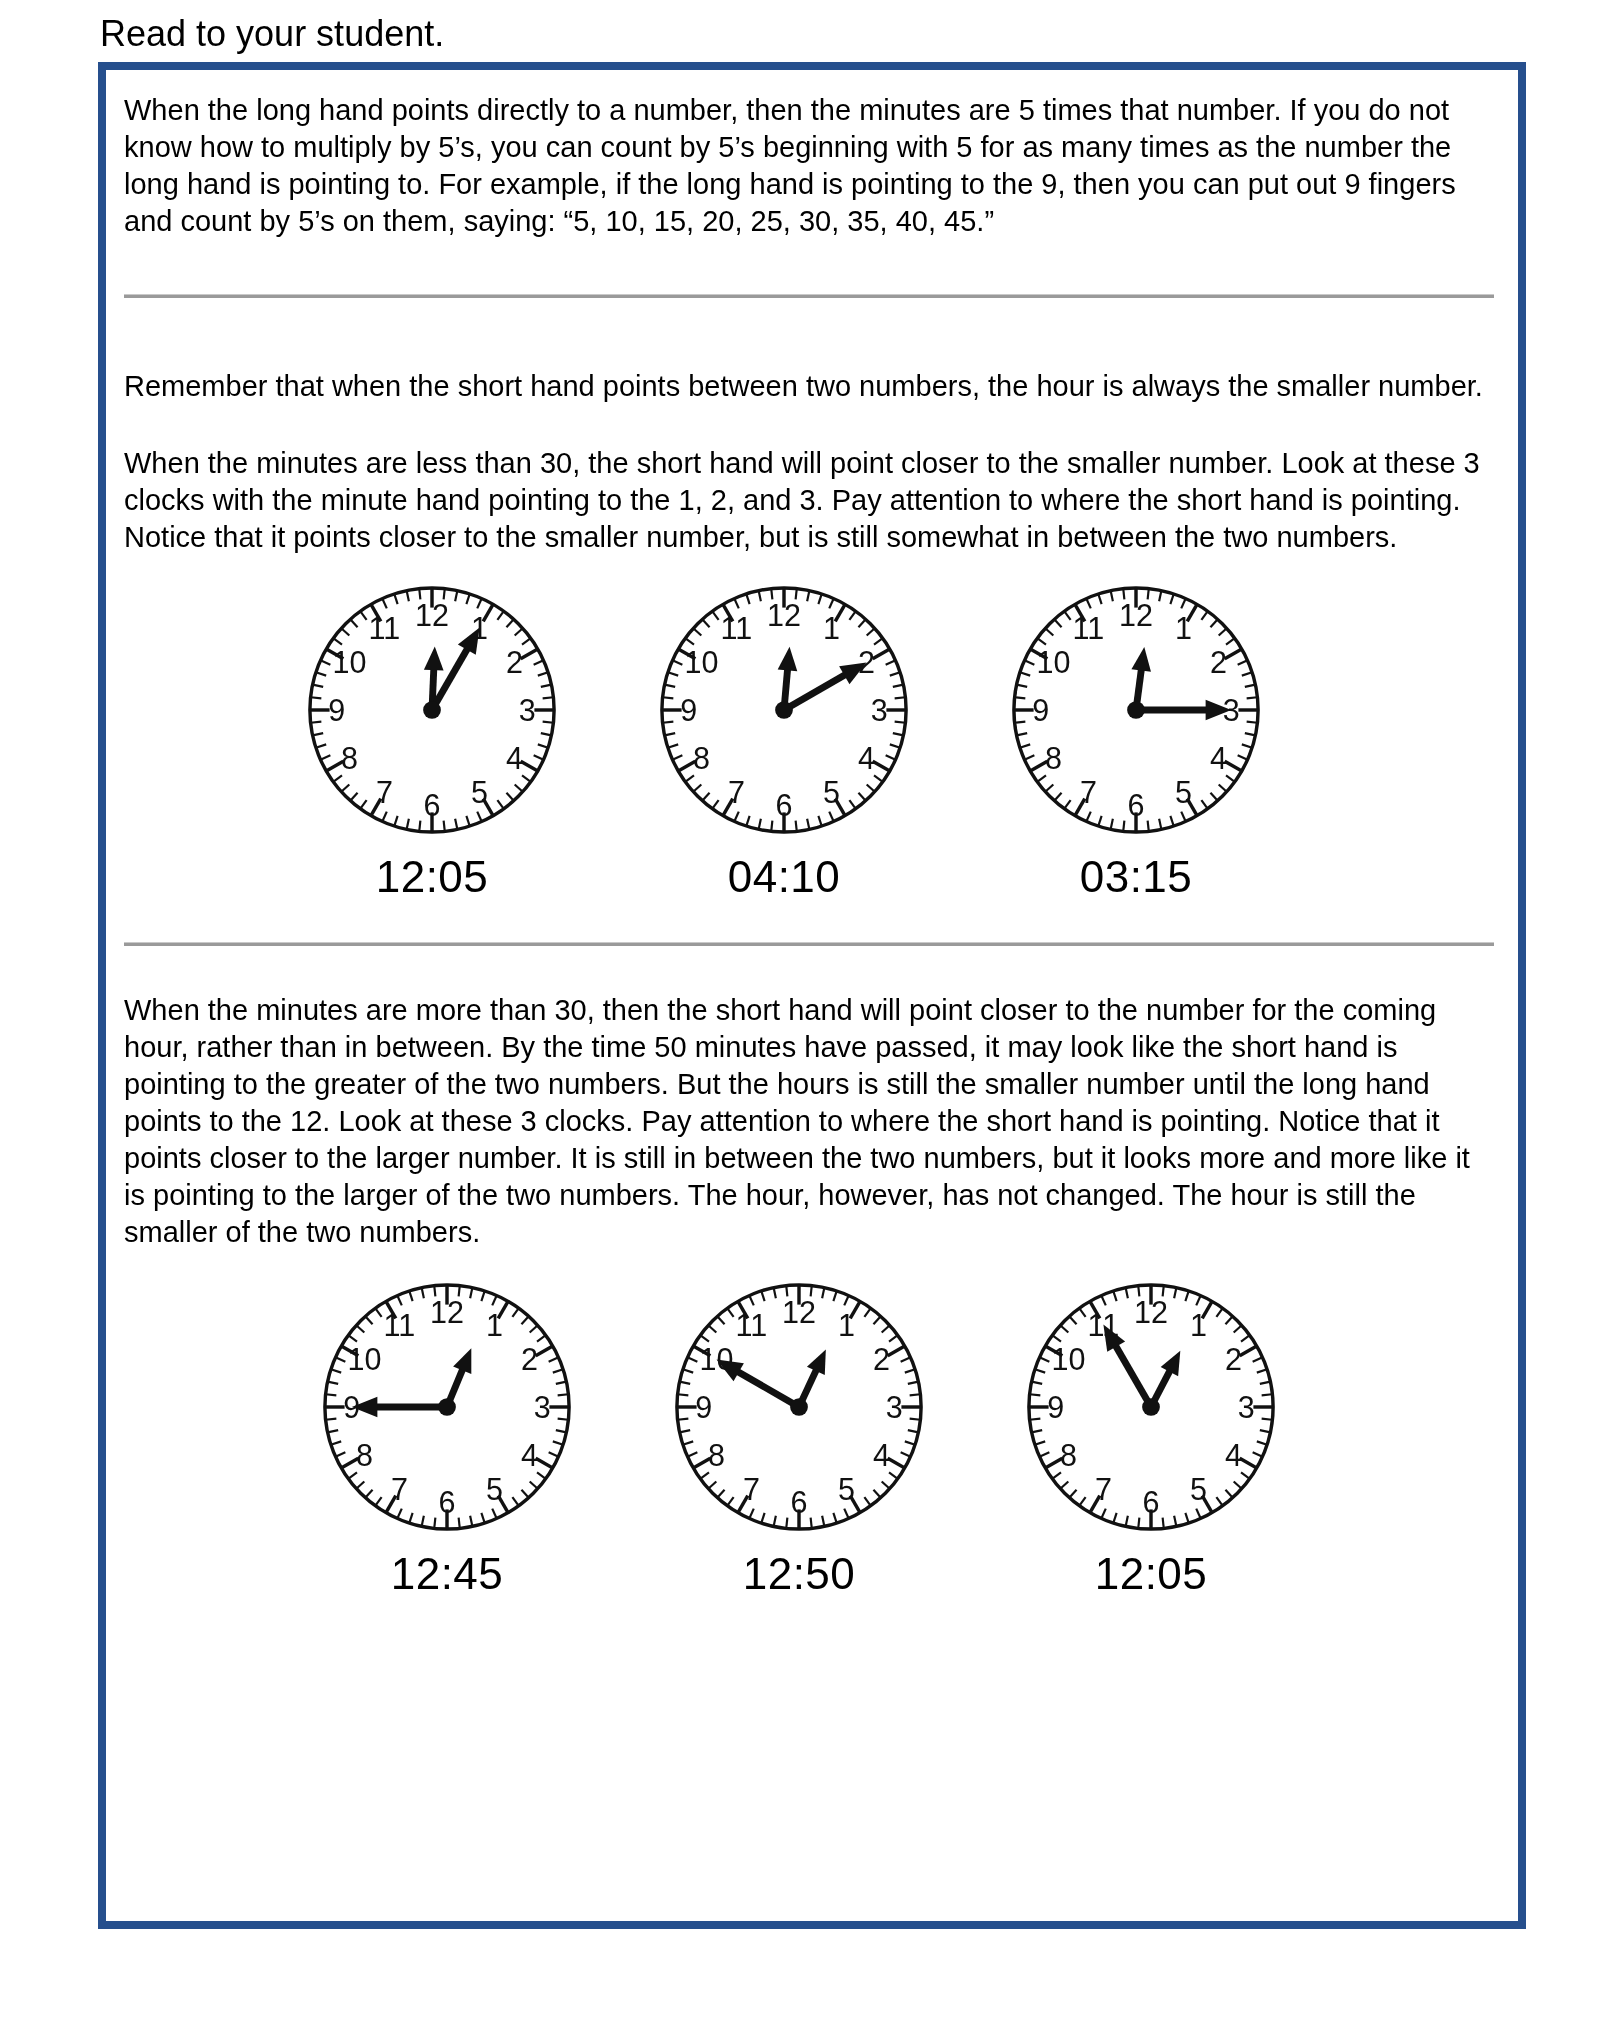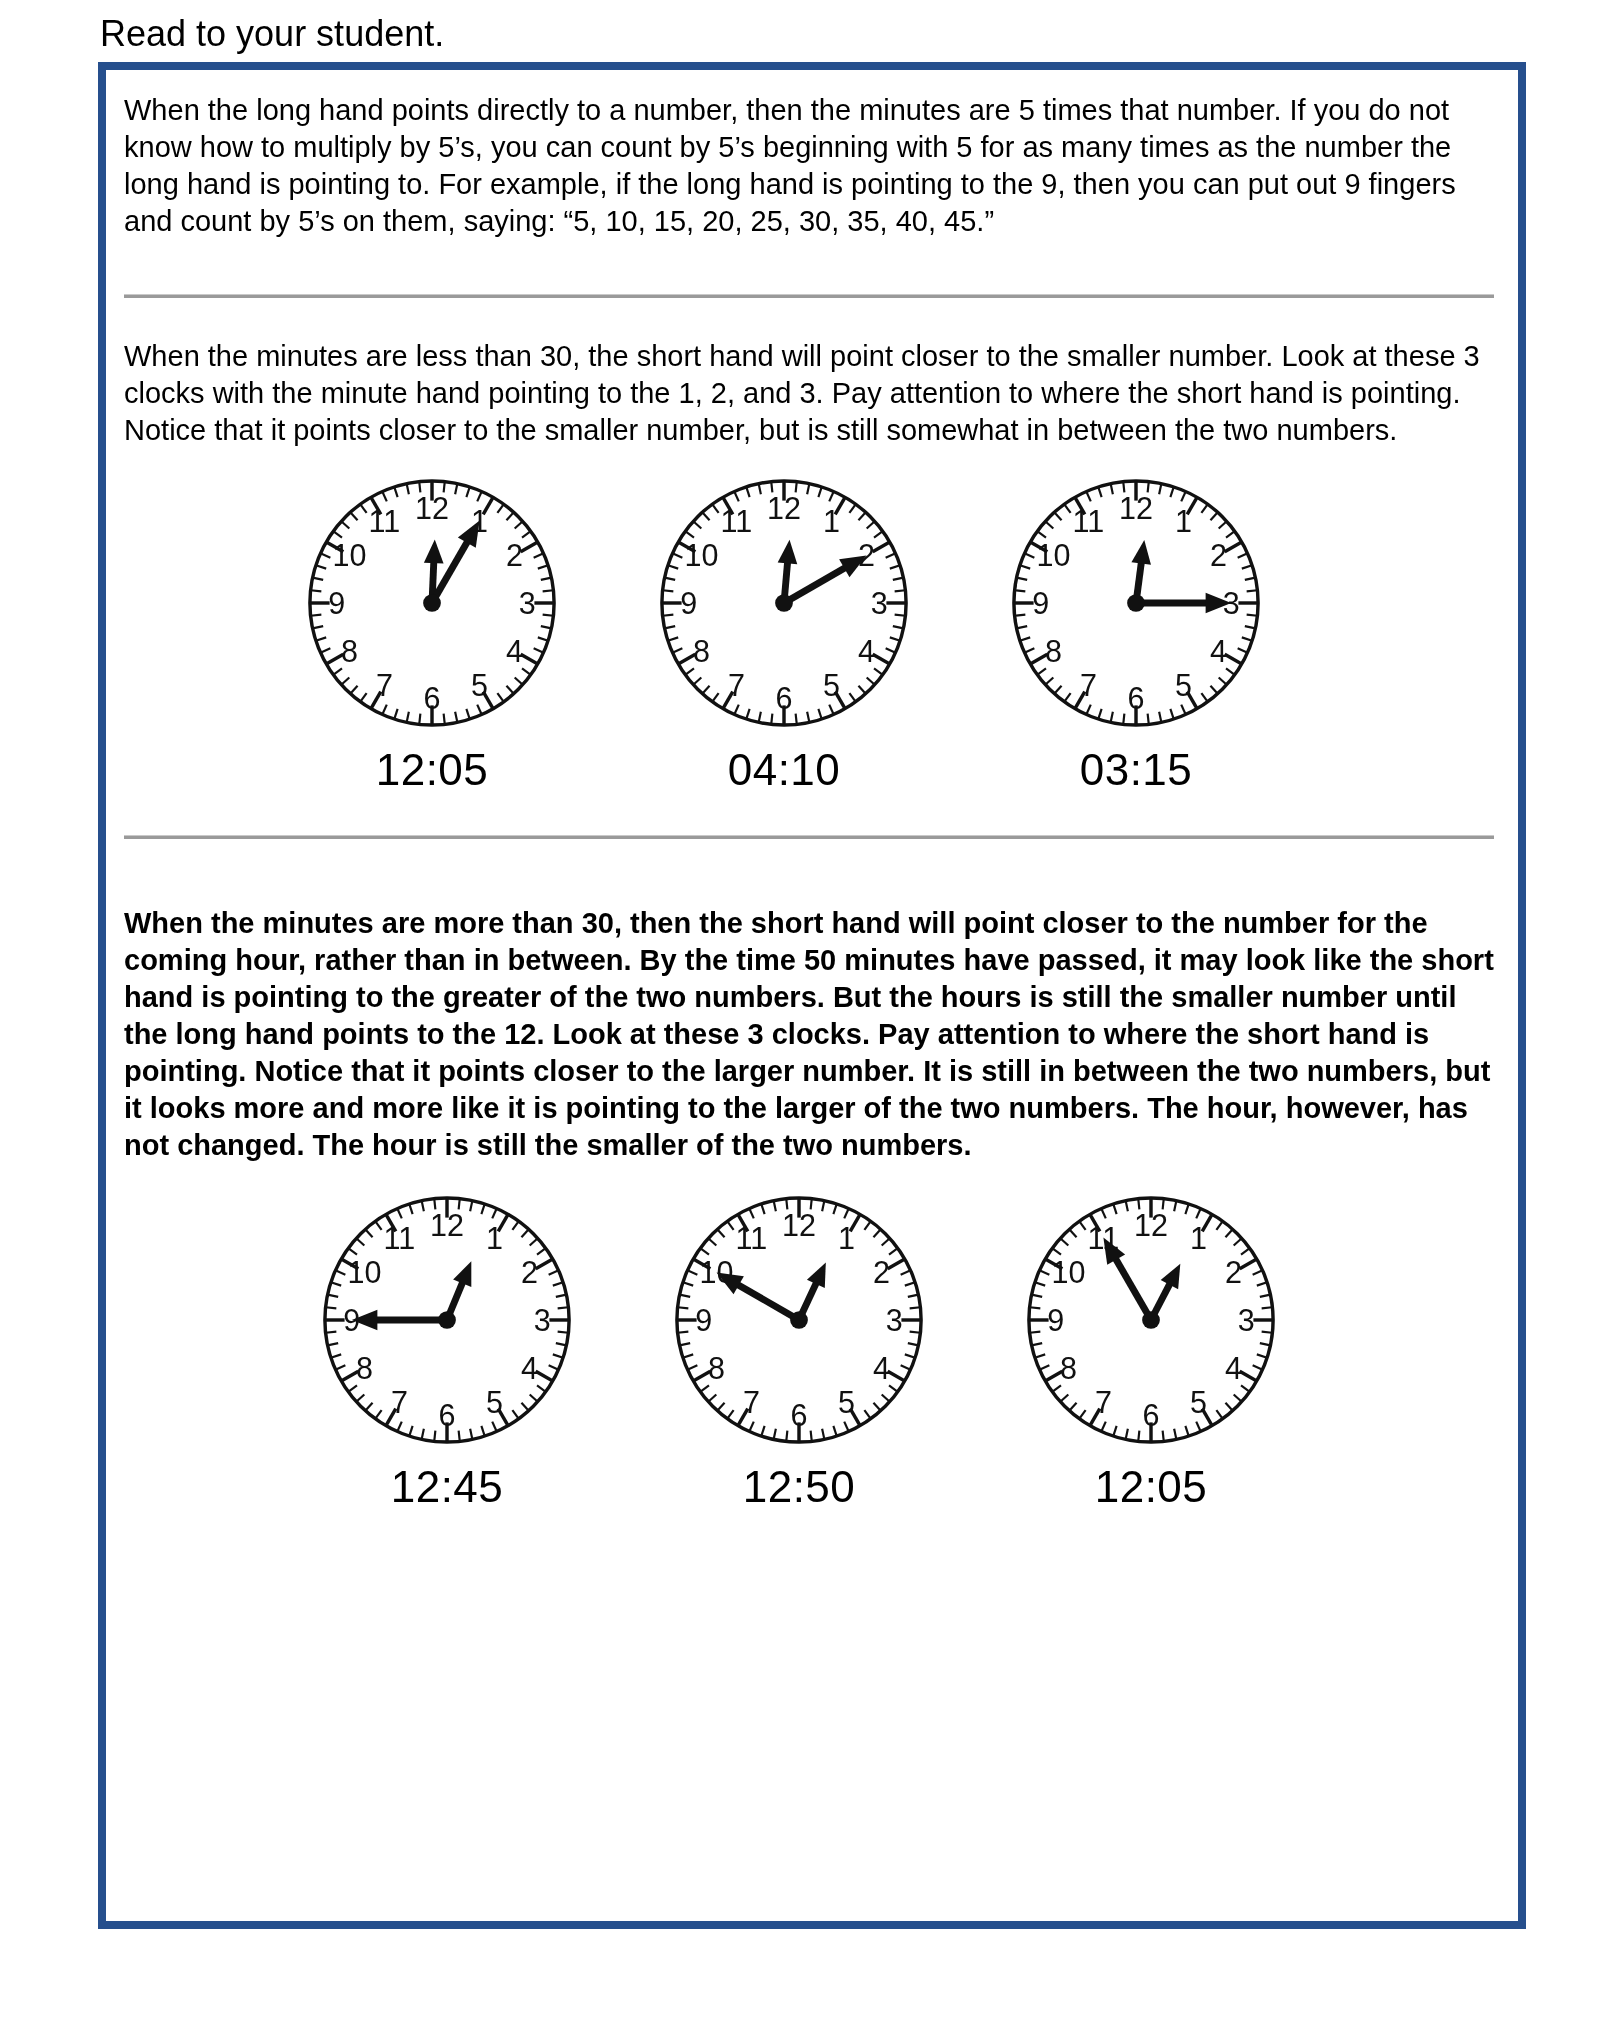--- a/index.html
+++ b/index.html
@@ -31,21 +31,21 @@
   hr.divider {
     border: none;
     height: 4px;
     background: #9a9a9a;
     border-top: 1px solid #c9c9c9;
   }
   .hr-1 { margin-top: 54px; }
   .hr-2 { margin-top: 40px; }
   .p-remember { margin-top: 70px; }
   .p-less { margin-top: 40px; }
-  .p-more { margin-top: 66px; font-weight: bold; }
+  .p-more { margin-top: 46px; }
   .clock-row {
     display: flex;
     justify-content: space-between;
     width: 960px;
   }
   .row-1 { margin-top: 26px; margin-left: 180px; }
   .row-2 { margin-top: 28px; margin-left: 195px; }
   .clock-cell {
     display: flex;
     flex-direction: column;
@@ -61,20 +61,21 @@
 </head>
 <body>
 
 <div class="heading">Read to your student.</div>
 
 <div class="box">
   <p class="p-long">When the long hand points directly to a number, then the minutes are 5 times that number. If you do not know how to multiply by 5’s, you can count by 5’s beginning with 5 for as many times as the number the long hand is pointing to. For example, if the long hand is pointing to the 9, then you can put out 9 fingers and count by 5’s on them, saying: “5, 10, 15, 20, 25, 30, 35, 40, 45.”</p>
 
   <hr class="divider hr-1">
 
+  <p class="p-remember">Remember that when the short hand points between two numbers, the hour is always the smaller number.</p>
 
   <p class="p-less">When the minutes are less than 30, the short hand will point closer to the smaller number. Look at these 3 clocks with the minute hand pointing to the 1, 2, and 3. Pay attention to where the short hand is pointing. Notice that it points closer to the smaller number, but is still somewhat in between the two numbers.</p>
 
   <div class="clock-row row-1">
       <div class="clock-cell">
         <svg viewBox="0 0 260 260" class="clock-svg">
           <circle cx="130" cy="130" r="124" fill="none" stroke="#111111" stroke-width="3.5"></circle>
           <g>
             <line x1="130" y1="6" x2="130" y2="26" stroke="#111111" stroke-width="3.5"></line>
             <line x1="142.96152944518903" y1="6.679284974334109" x2="141.81171634924485" y2="17.619025823385115" stroke="#111111" stroke-width="2.2"></line>

